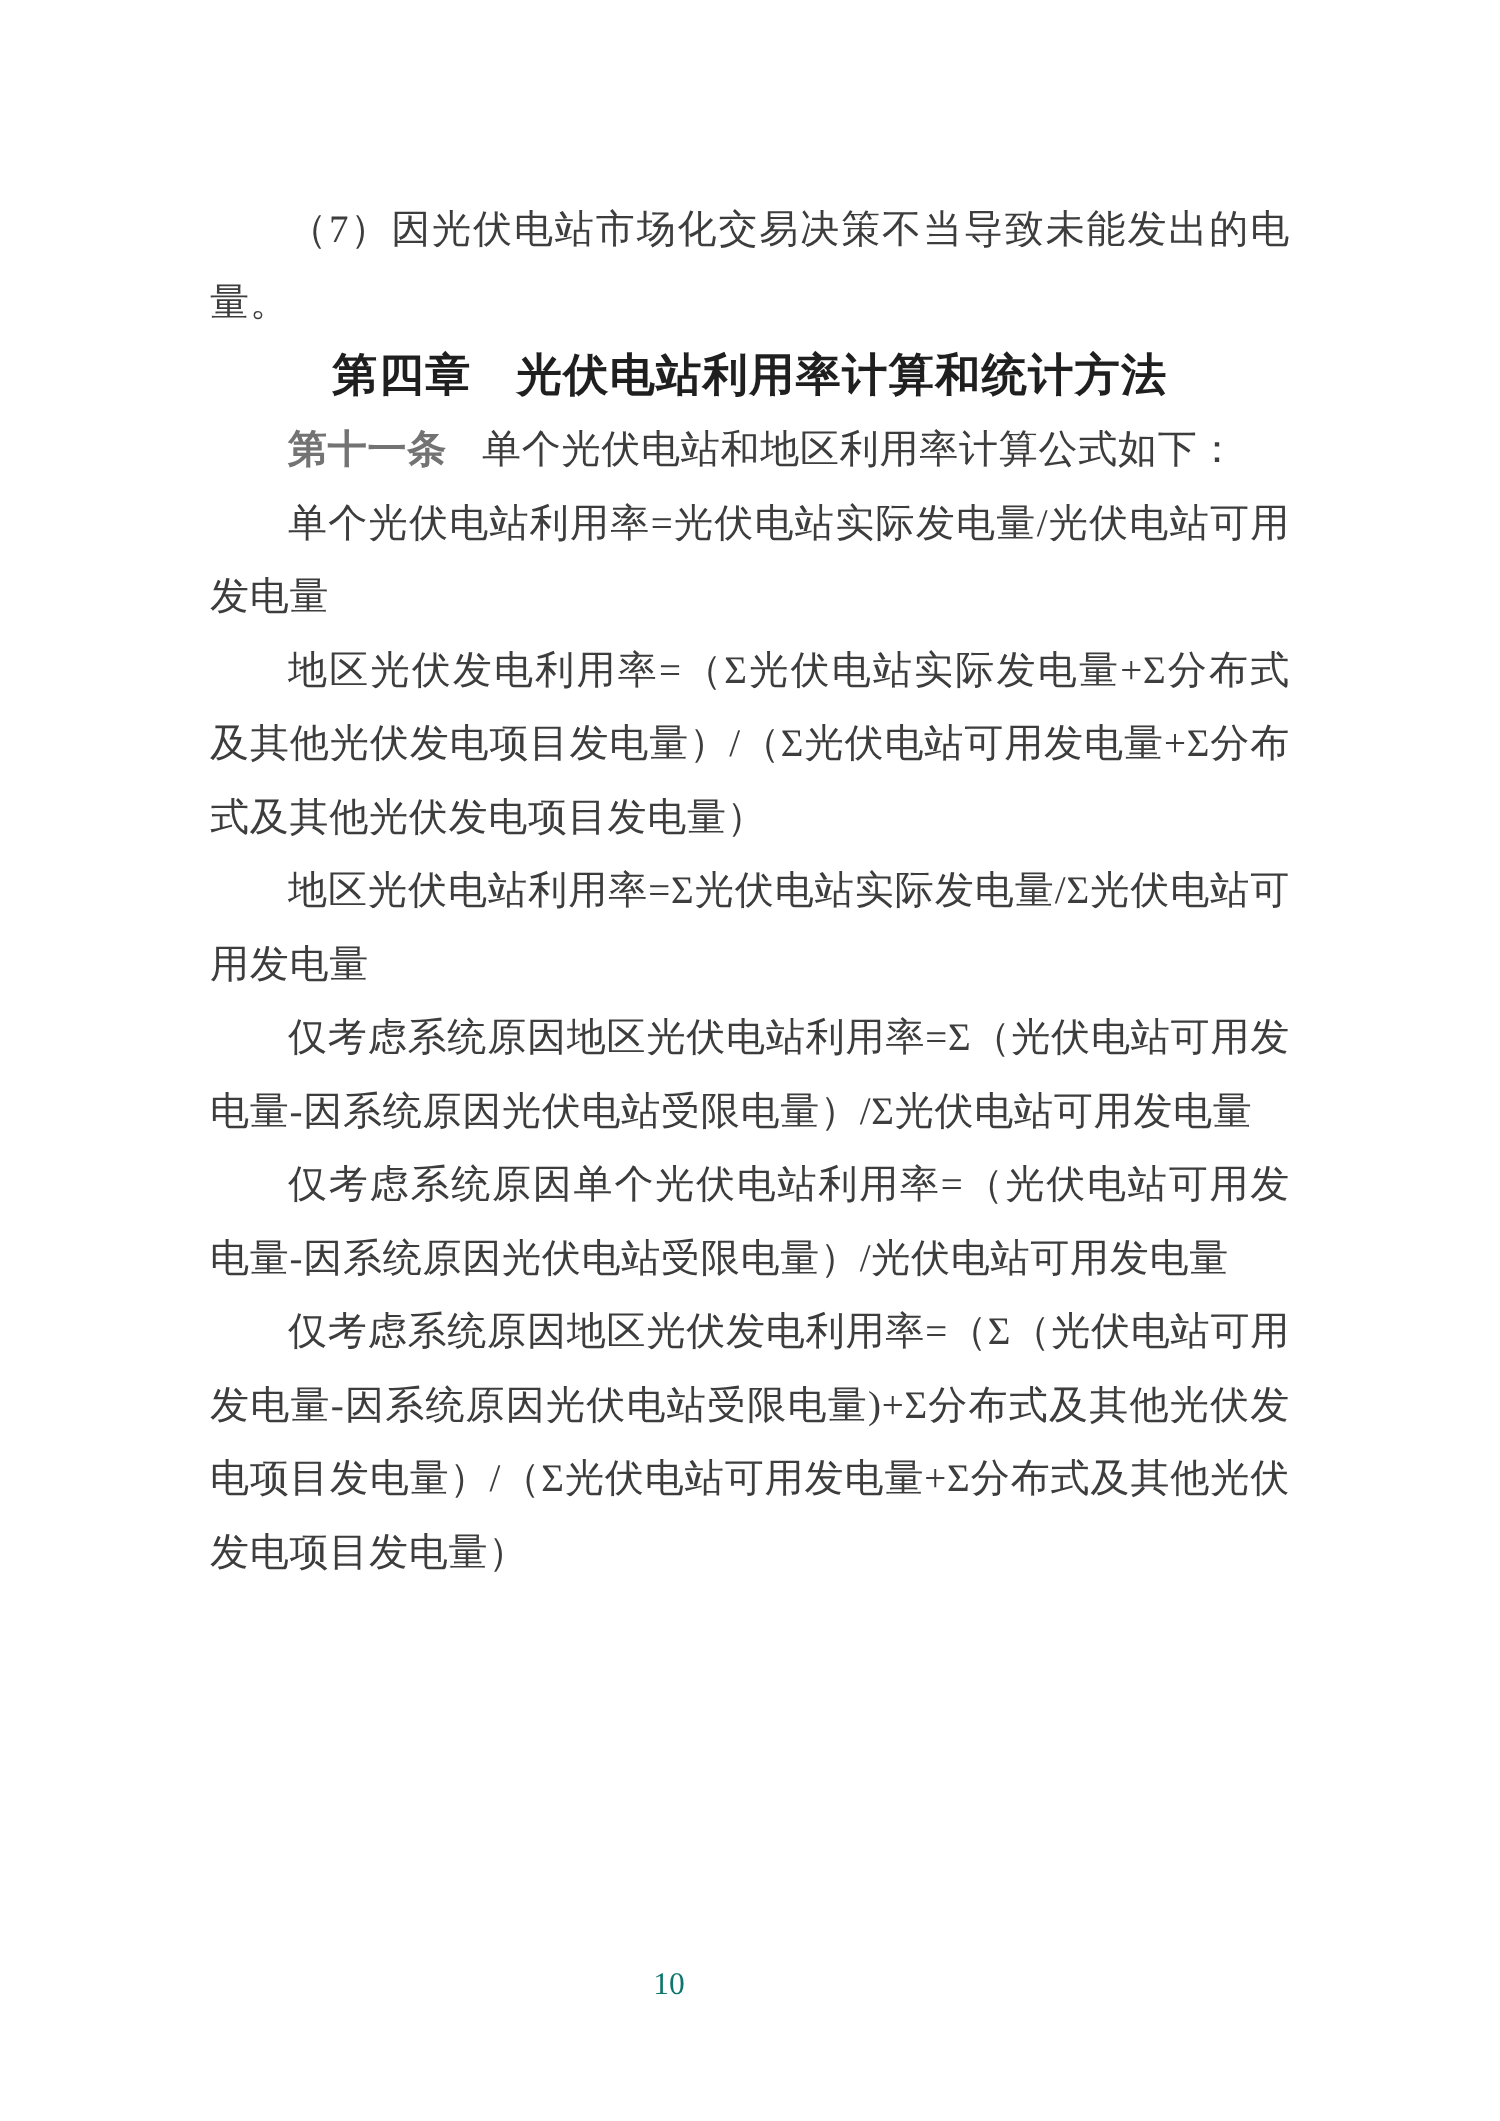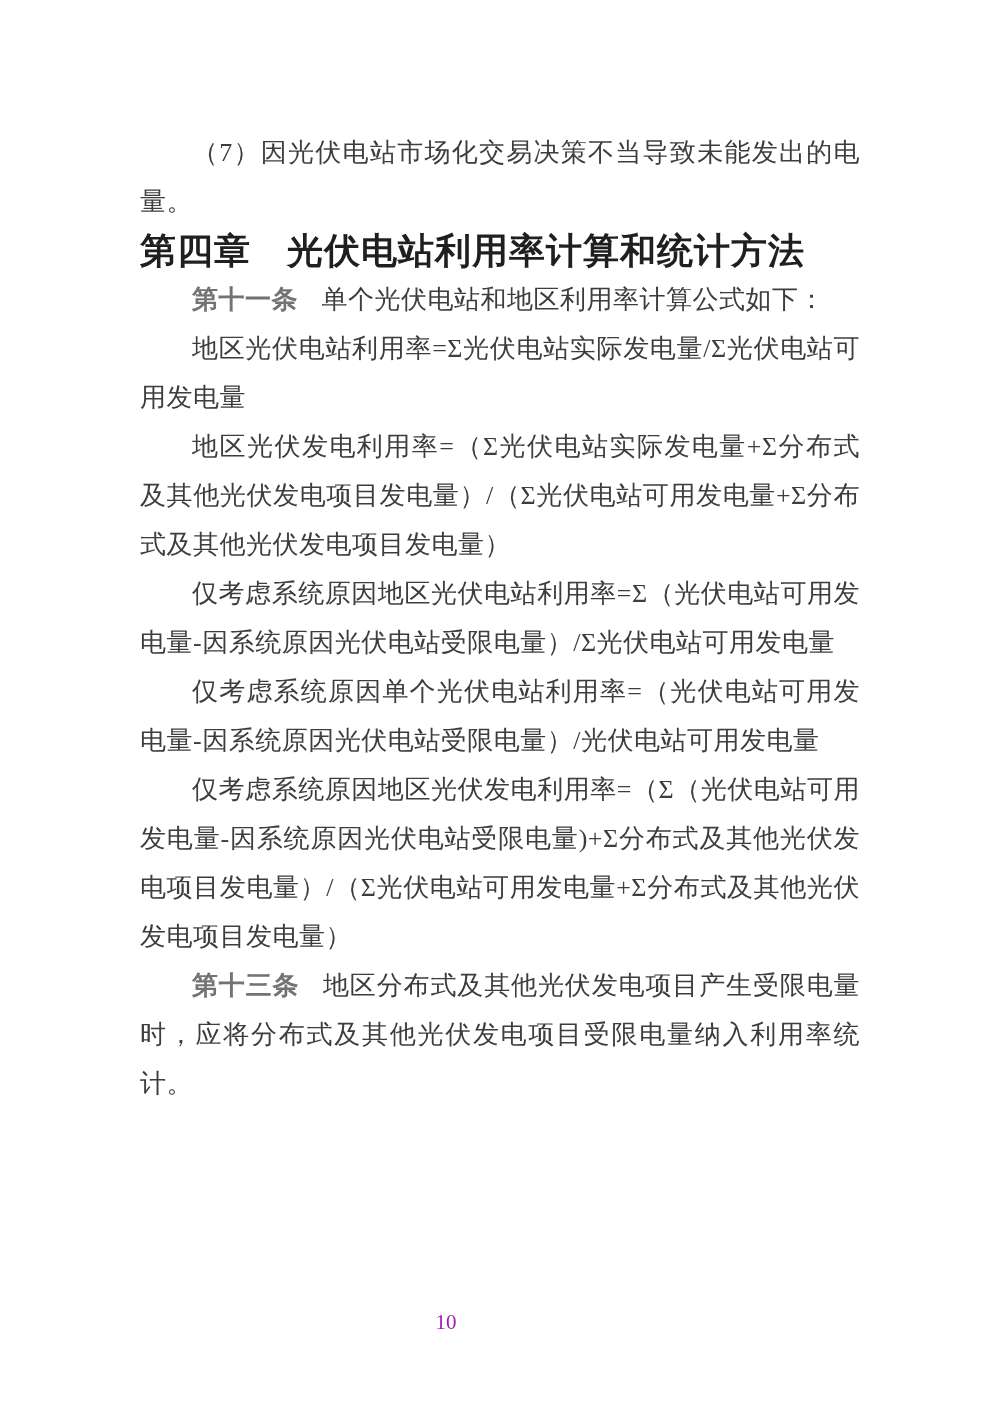--- a/index.html
+++ b/index.html
@@ -29,57 +29,57 @@
     margin: 0;
     padding: 0;
   }
   p.body, p.article {
     text-indent: 2em;
     text-align: justify;
     letter-spacing: 0.5px;
   }
   p.chapter-heading {
     text-indent: 0;
-    text-align: left;
+    text-align: center;
     font-family: "Liberation Sans", "DejaVu Sans", sans-serif;
     font-weight: 700;
-    font-size: 36px;
+    font-size: 30px;
     color: #1f1f1f;
     letter-spacing: 1px;
   }
   p.chapter-heading .lead {
     margin-right: 1em;
   }
   p.article .lead {
     font-family: "Liberation Sans", "DejaVu Sans", sans-serif;
     font-weight: 700;
     color: #737373;
     margin-right: 0.9em;
   }
   .footer {
     position: absolute;
     left: 0;
     right: 0;
     top: 1308px;
     text-align: center;
     font-size: 21px;
     line-height: 28px;
-    color: #a21caf;
+    color: #0f766e;
     font-family: "Liberation Serif", "DejaVu Serif", serif;
   }
 </style>
 </head>
 <body>
 
 <div class="page">
   <div class="content" id="paragraph-container">
       <p class="body"><span>（7）因光伏电站市场化交易决策不当导致未能发出的电量。</span></p>
       <p class="chapter-heading"><span class="lead">第四章</span><span>光伏电站利用率计算和统计方法</span></p>
       <p class="article"><span class="lead">第十一条</span><span>单个光伏电站和地区利用率计算公式如下：</span></p>
+      <p class="body"><span>单个光伏电站利用率=光伏电站实际发电量/光伏电站可用发电量</span></p>
+      <p class="body"><span>地区光伏发电利用率=（Σ光伏电站实际发电量+Σ分布式及其他光伏发电项目发电量）/（Σ光伏电站可用发电量+Σ分布式及其他光伏发电项目发电量）</span></p>
       <p class="body"><span>地区光伏电站利用率=Σ光伏电站实际发电量/Σ光伏电站可用发电量</span></p>
-      <p class="body"><span>地区光伏发电利用率=（Σ光伏电站实际发电量+Σ分布式及其他光伏发电项目发电量）/（Σ光伏电站可用发电量+Σ分布式及其他光伏发电项目发电量）</span></p>
       <p class="body"><span>仅考虑系统原因地区光伏电站利用率=Σ（光伏电站可用发电量-因系统原因光伏电站受限电量）/Σ光伏电站可用发电量</span></p>
       <p class="body"><span>仅考虑系统原因单个光伏电站利用率=（光伏电站可用发电量-因系统原因光伏电站受限电量）/光伏电站可用发电量</span></p>
       <p class="body"><span>仅考虑系统原因地区光伏发电利用率=（Σ（光伏电站可用发电量-因系统原因光伏电站受限电量)+Σ分布式及其他光伏发电项目发电量）/（Σ光伏电站可用发电量+Σ分布式及其他光伏发电项目发电量）</span></p>
-      <p class="article"><span class="lead">第十三条</span><span>地区分布式及其他光伏发电项目产生受限电量时，应将分布式及其他光伏发电项目受限电量纳入利用率统计。</span></p>
     </div>
   <div class="footer">10</div>
 </div>
 
 </body></html>

